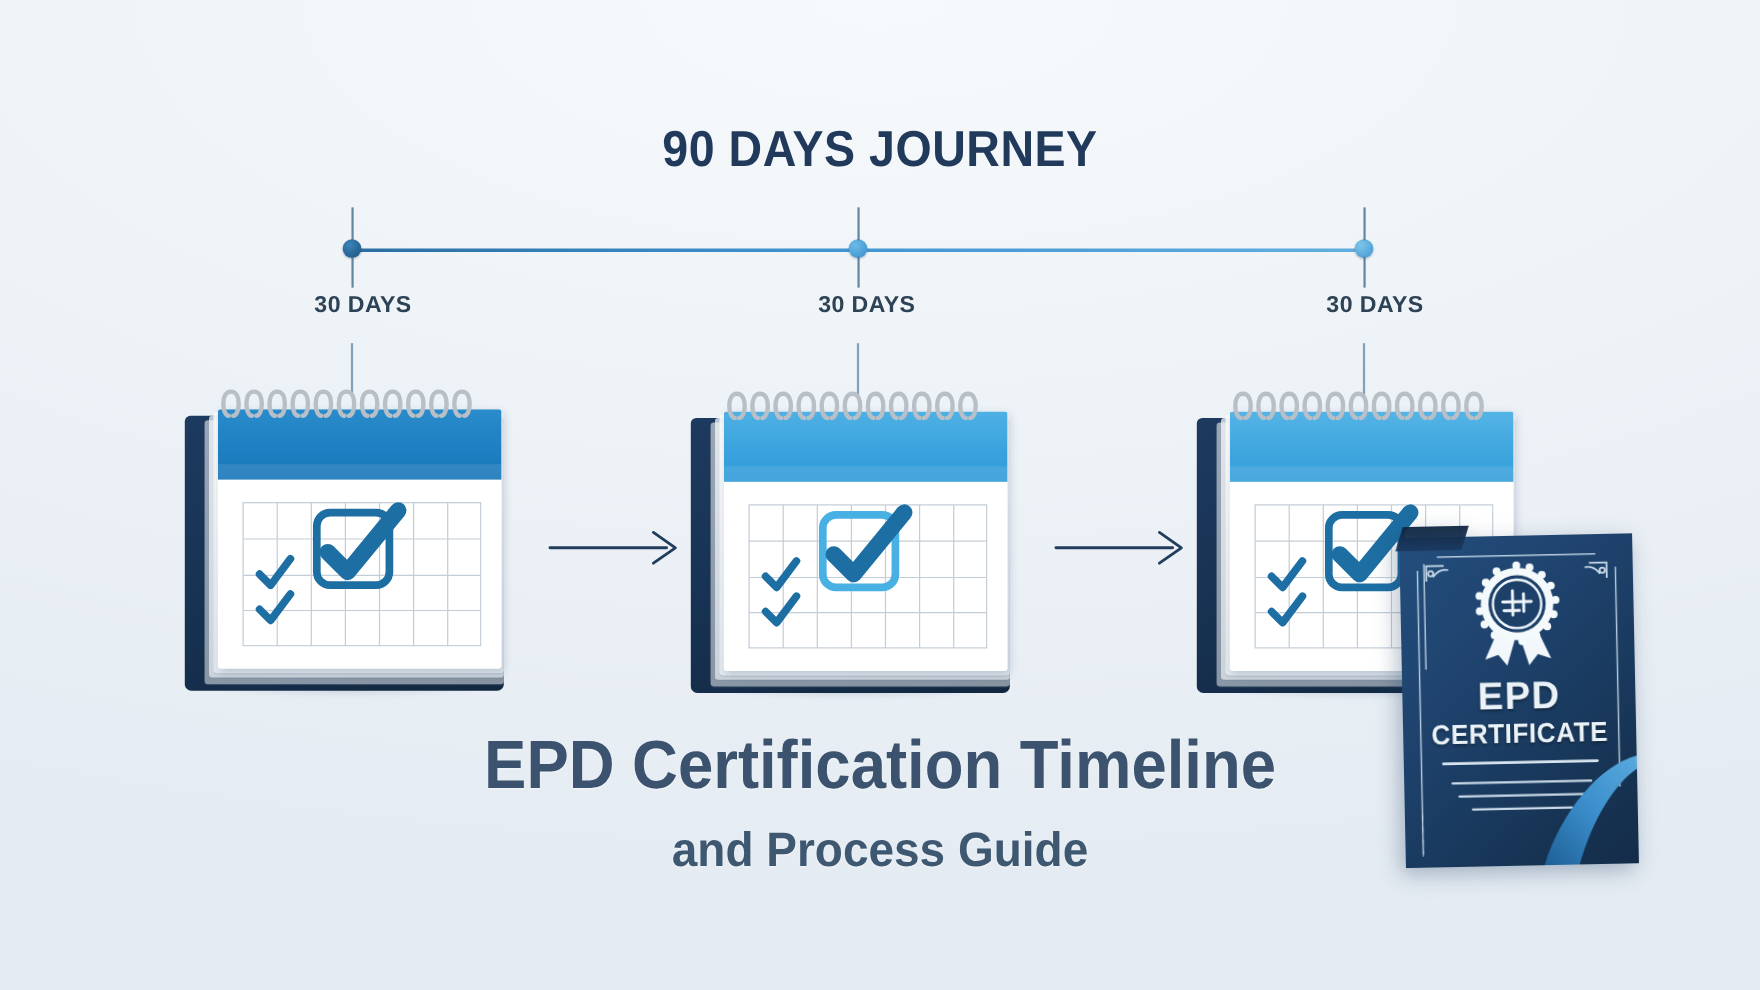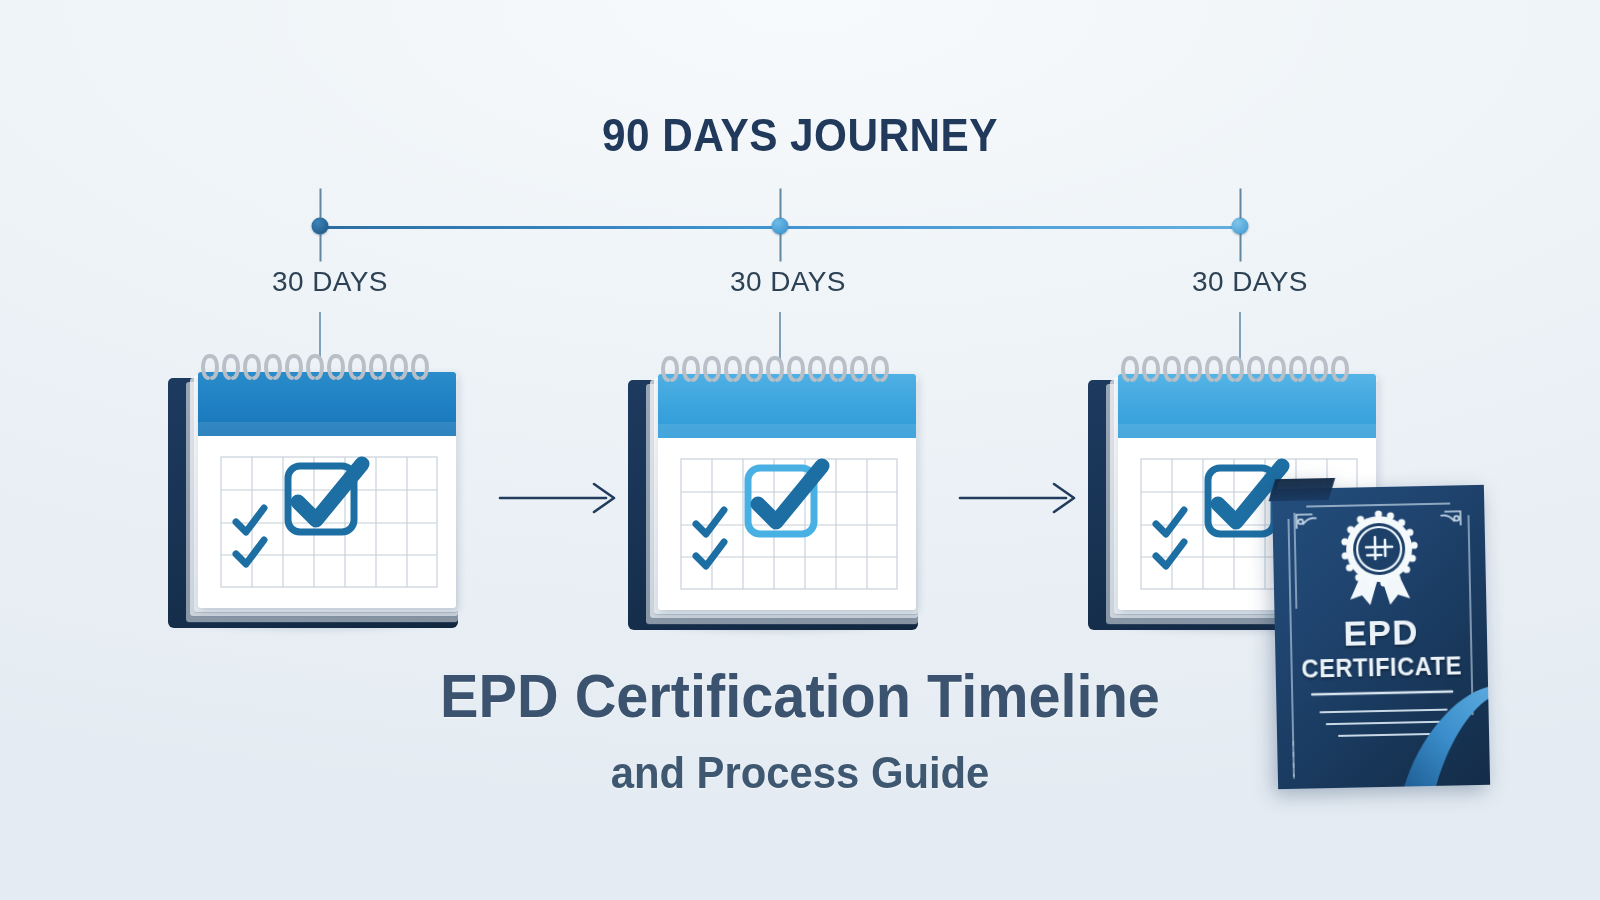--- a/index.html
+++ b/index.html
@@ -34,21 +34,21 @@
     box-shadow:0 1px 2px rgba(20,50,80,.35);
   }
   .tl-tick-up, .tl-tick-dn{
     position:absolute; left:50%; width:2px; transform:translateX(-50%);
     background:#49738f; opacity:.85;
   }
   .tl-tick-up{ bottom:16px; height:30px; }
   .tl-tick-dn{ top:16px;  height:28px; }
   .tl-label{
     position:absolute; top:266px; transform:translateX(-50%);
-    font-size:28px; font-weight:400; color:#2d4254;
+    font-size:21px; font-weight:700; color:#2d4254;
     letter-spacing:.4px; white-space:nowrap;
     transform-origin:center; 
   }
   .tl-lead{
     position:absolute; width:2px; background:#5b86a4; opacity:.75;
   }
 
   
   .cal{ position:absolute; width:300px; height:280px; }
   .cal .shadow{

